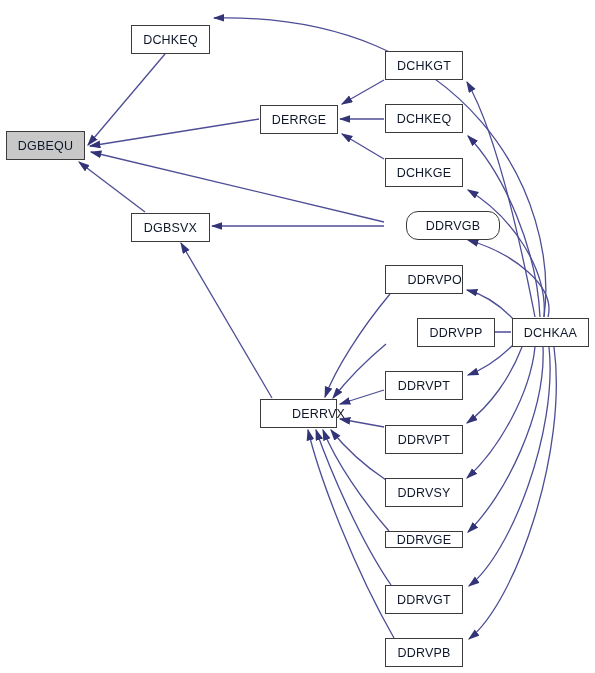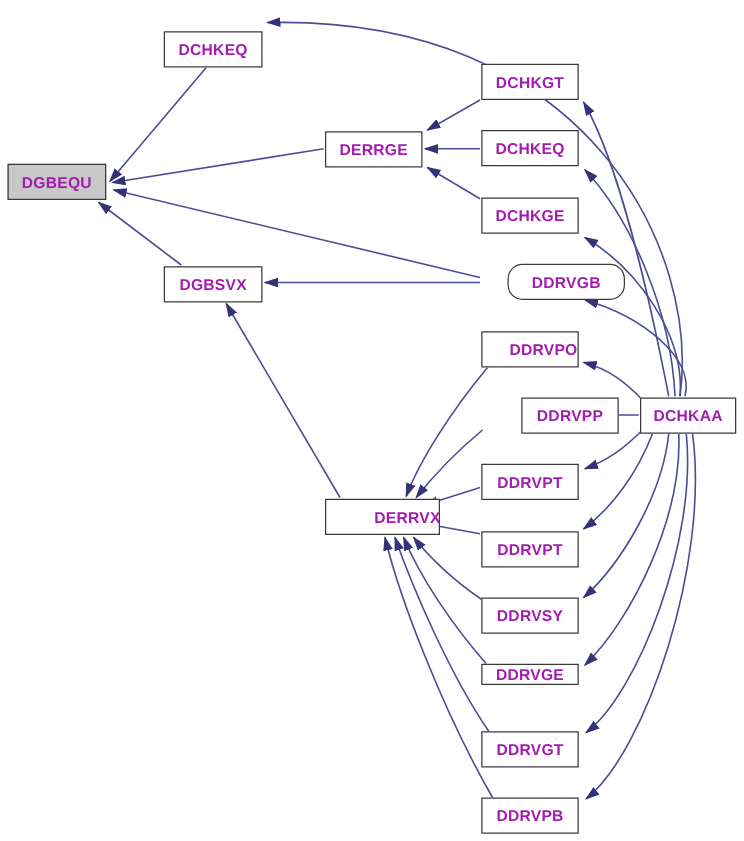--- a/index.html
+++ b/index.html
@@ -8,24 +8,23 @@
   #edges{position:absolute;left:0;top:0;width:595px;height:673px;}
   .node{
     position:absolute;
     box-sizing:border-box;
     border:1px solid #3b3b3b;
     background:#ffffff;
     display:flex;
     align-items:center;
     justify-content:center;
     font-size:12.5px;
-    color:#a21caf;
+    color:#0f172a;
     letter-spacing:0.2px;
     white-space:nowrap;
-    font-weight:bold;
   }
   .node.highlight{background:#c8c8c8;border-color:#3b3b3b;}
   .node .label{pointer-events:none;}
 </style>
 </head>
 <body>
 
 <div id="graph">
   <svg id="edges" viewBox="0 0 595 673" width="595" height="673" xmlns="http://www.w3.org/2000/svg">
     <defs>
@@ -72,21 +71,21 @@
       </div>
       <div class="node" style="left: 131px; top: 25px; width: 79px; height: 29px;">
         <span class="label">DCHKEQ</span>
       </div>
       <div class="node" style="left: 131px; top: 213px; width: 79px; height: 29px;">
         <span class="label">DGBSVX</span>
       </div>
       <div class="node" style="left: 260px; top: 105px; width: 78px; height: 29px;">
         <span class="label">DERRGE</span>
       </div>
-      <div class="node" style="left: 260px; top: 399px; width: 92px; height: 29px; padding-left: 40px;">
+      <div class="node" style="left: 260px; top: 399px; width: 77px; height: 29px; padding-left: 40px;">
         <span class="label">DERRVX</span>
       </div>
       <div class="node" style="left: 385px; top: 51px; width: 78px; height: 29px;">
         <span class="label">DCHKGT</span>
       </div>
       <div class="node" style="left: 385px; top: 104px; width: 78px; height: 29px;">
         <span class="label">DCHKEQ</span>
       </div>
       <div class="node" style="left: 385px; top: 158px; width: 78px; height: 29px;">
         <span class="label">DCHKGE</span>

